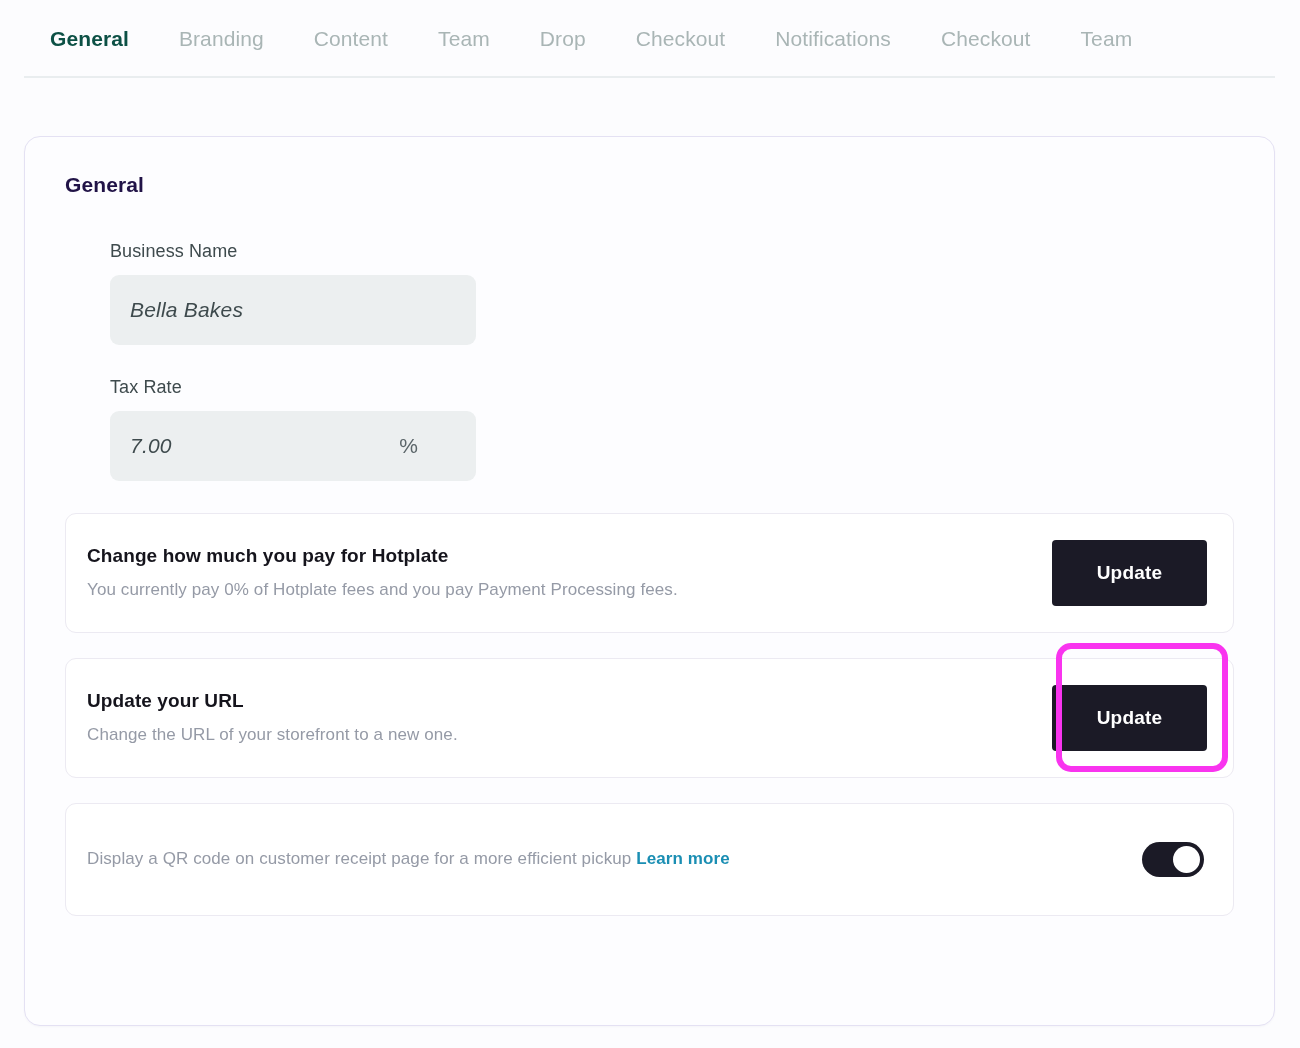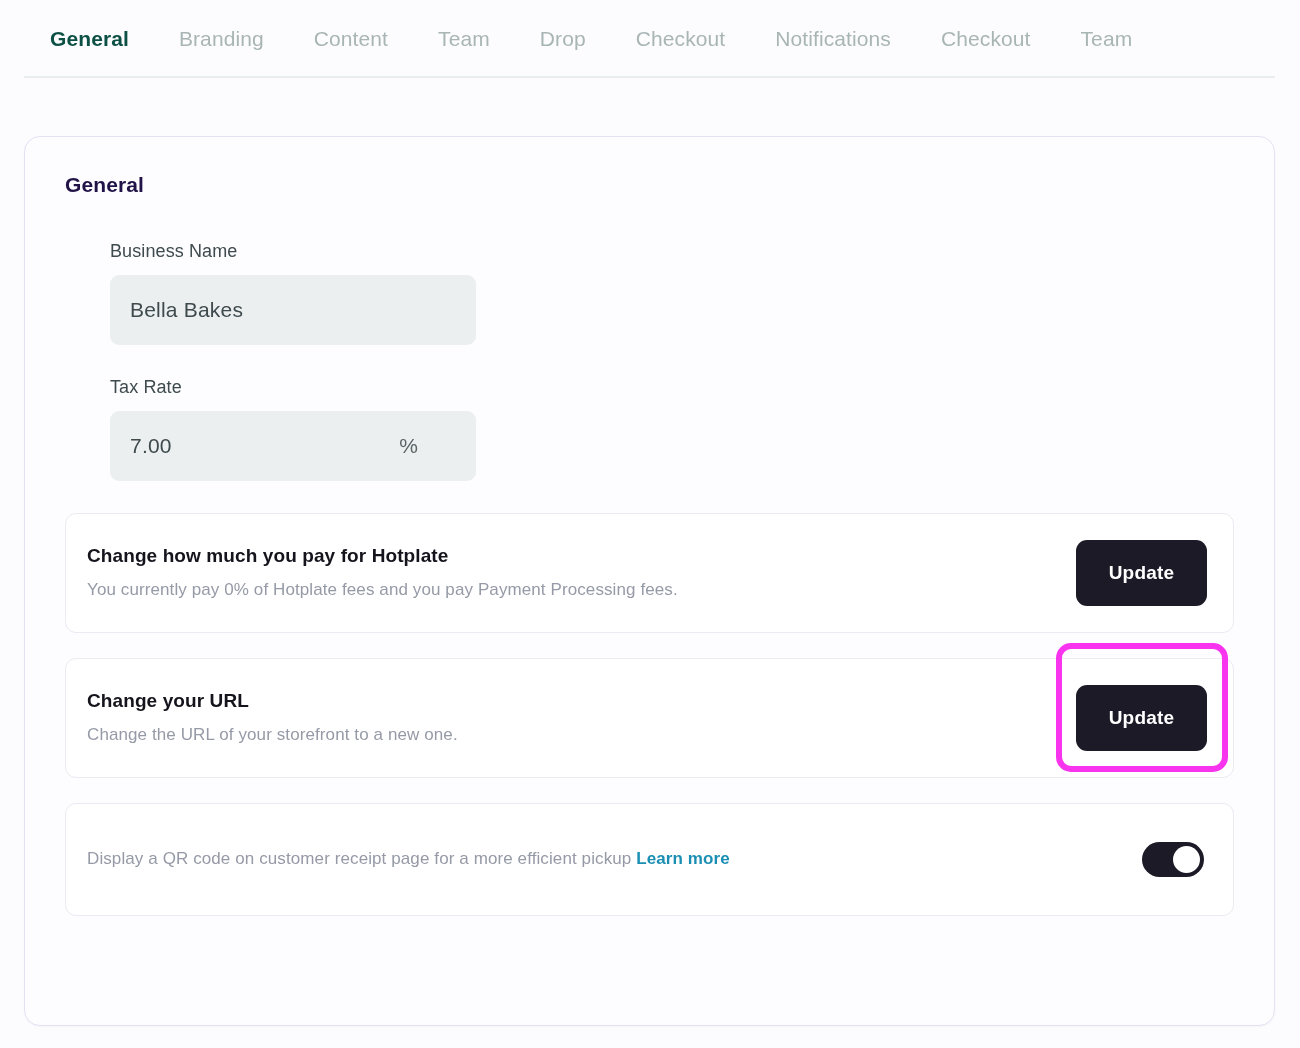--- a/index.html
+++ b/index.html
@@ -82,20 +82,21 @@
     display: flex;
     align-items: center;
     padding: 0 20px;
     cursor: text;
   }
   .input-value {
     font-size: 21px;
     color: #3e4a4d;
     letter-spacing: 0.2px;
     flex: 1;
+    font-style: italic;
   }
   .input-suffix {
     font-size: 21px;
     color: #5b6569;
     padding-right: 38px;
   }
 
   
   .rows { margin-top: 20px; }
   .row {
@@ -131,22 +132,22 @@
     font-weight: 700;
   }
 
   
   .btn-update {
     background: #1b1a26;
     color: #ffffff;
     font-size: 19px;
     font-weight: 700;
     border: none;
-    border-radius: 11px;
-    width: 131px;
+    border-radius: 4px;
+    width: 155px;
     height: 66px;
     cursor: pointer;
     font-family: "Liberation Sans", sans-serif;
     letter-spacing: 0.2px;
     flex: none;
   }
 
   
   .highlight-ring {
     position: absolute;
@@ -221,21 +222,21 @@
       <div class="row">
         <div class="row-text">
           <div class="row-title">Change how much you pay for Hotplate</div>
           <div class="row-desc">You currently pay 0% of Hotplate fees and you pay Payment Processing fees.</div>
         </div>
         <button class="btn-update">Update</button>
       </div>
 
       <div class="row">
         <div class="row-text">
-          <div class="row-title">Change your URL</div>
+          <div class="row-title">Update your URL</div>
           <div class="row-desc">Change the URL of your storefront to a new one.</div>
         </div>
         <button class="btn-update">Update</button>
         <div class="highlight-ring"></div>
       </div>
 
       <div class="row">
         <div class="row-text">
           <div class="row-desc"><span>Display a QR code on customer receipt page for a more efficient pickup </span><a href="#">Learn more</a></div>
         </div>

